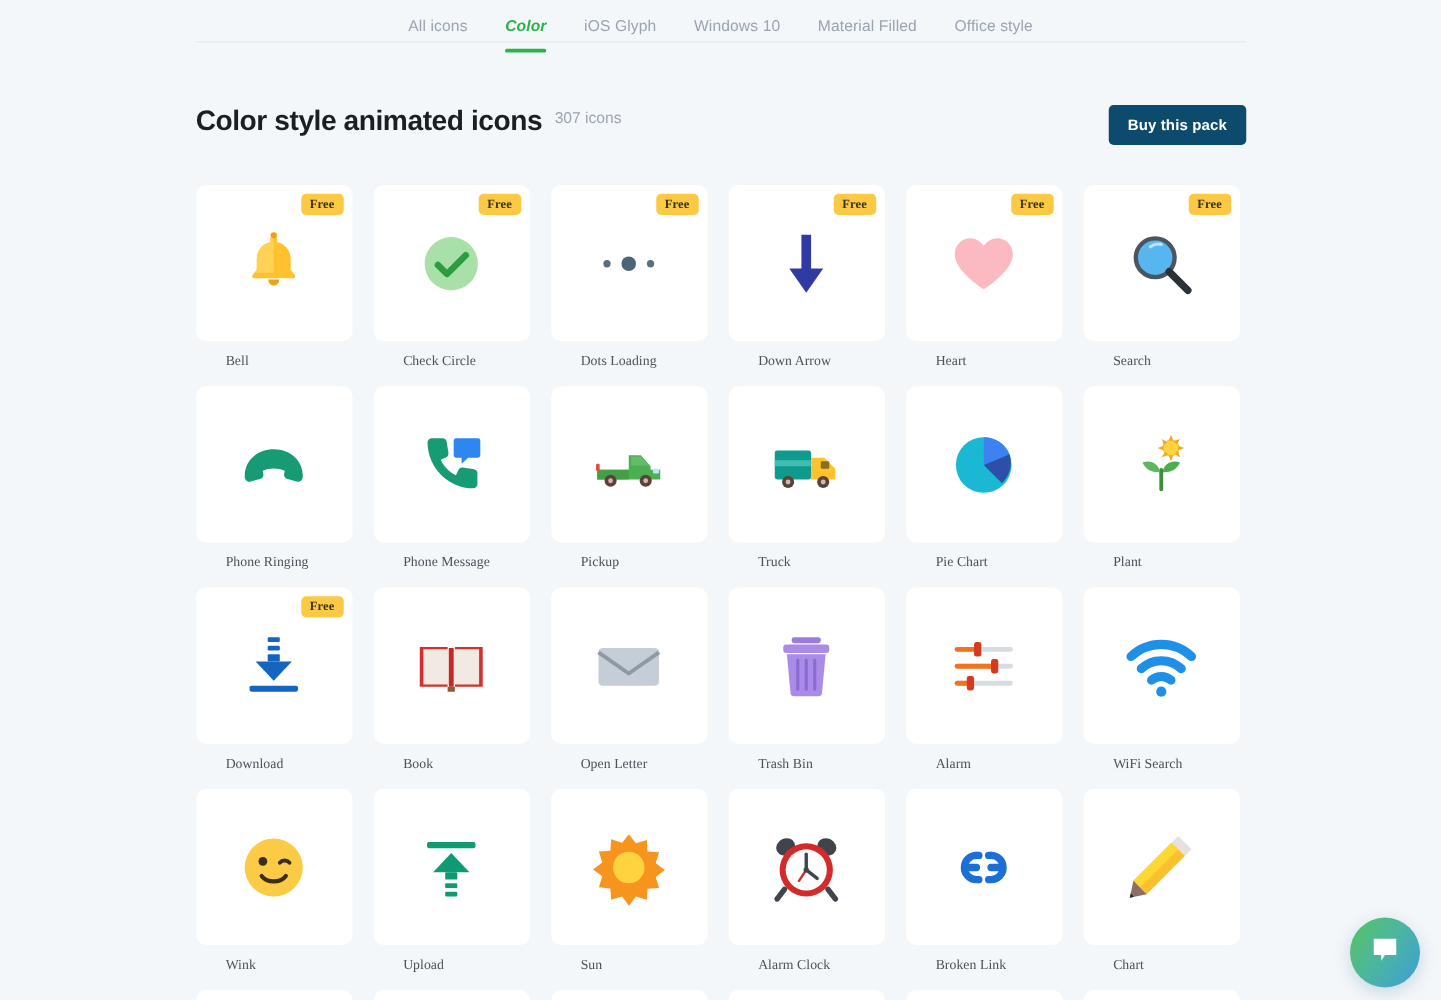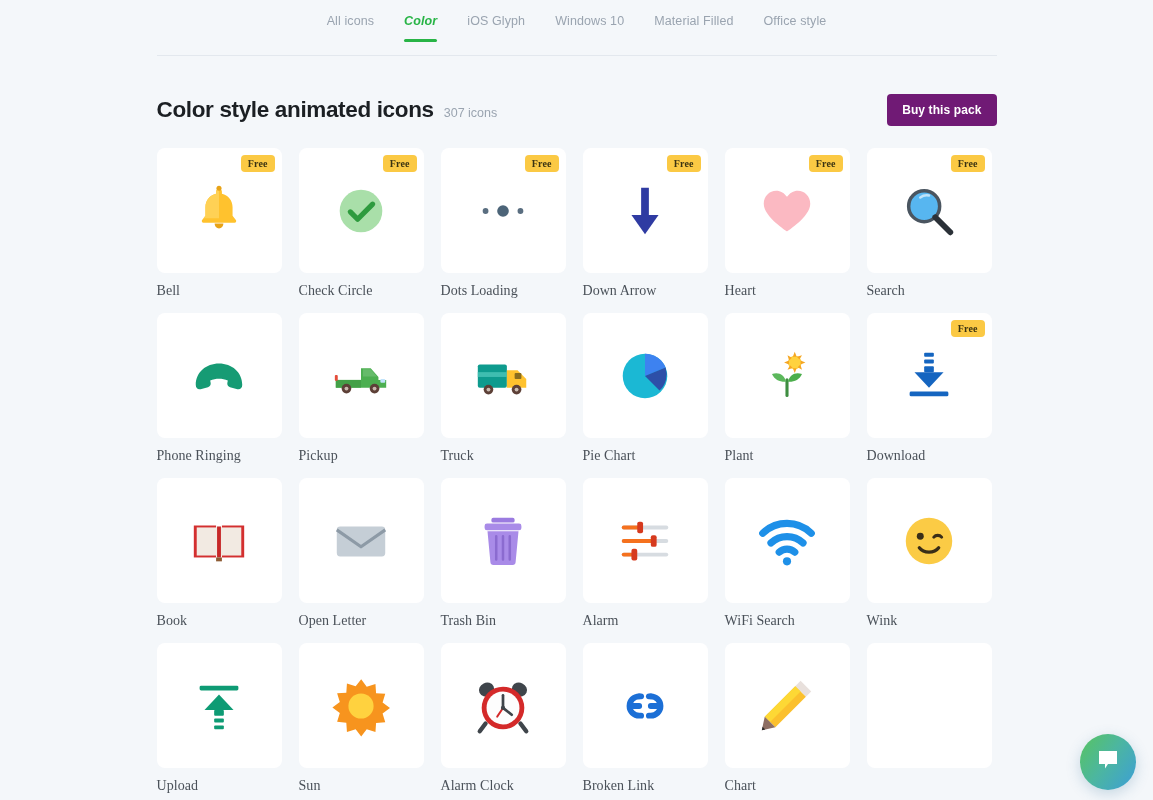--- a/index.html
+++ b/index.html
@@ -15,21 +15,21 @@
   .tabbar {
     width: 100%;
     height: 46px;
     display: flex;
     justify-content: center;
     align-items: flex-start;
     position: relative;
   }
   .tabbar-inner {
     width: 840px;
-    height: 56px;
+    height: 34px;
     display: flex;
     justify-content: center;
     align-items: flex-start;
     gap: 30px;
     border-bottom: 1px solid #e3e8ee;
     padding-top: 14px;
   }
   .tab {
     font-size: 12.5px;
     color: #9aa4b0;
@@ -48,40 +48,40 @@
     background: #28b446;
     border-radius: 2px;
   }
 
   
   .wrap { width: 840px; margin: 0 auto; position: relative; }
 
   
   .pack-header {
     display: flex;
-    align-items: center;
+    align-items: flex-start;
     height: 52px;
     margin-top: 38px;
   }
   .pack-title {
     font-size: 22.5px;
     font-weight: bold;
     color: #1b1f23;
     letter-spacing: -0.35px;
   }
   .pack-count {
     font-size: 12.5px;
     color: #9aa4b0;
     margin-left: 10px;
     position: relative;
     top: 3px;
   }
   .spacer { flex: 1; }
   .buy-btn {
-    background: #701a75;
+    background: #0c4a6e;
     color: #fff;
     font-size: 12px;
     font-weight: bold;
     border: none;
     border-radius: 4px;
     padding: 9px 15px;
     cursor: pointer;
     white-space: nowrap;
     letter-spacing: .1px;
     margin-left: 16px;
@@ -113,25 +113,26 @@
     color: #3a3312;
     font-size: 10px;
     font-weight: bold;
     border-radius: 4px;
     padding: 3px 7px;
     letter-spacing: .1px;
   }
   .icon-slot { width: 62px; height: 62px; display: flex; align-items: center; justify-content: center; }
   .icon-slot svg { width: 100%; height: 100%; display: block; }
   .cell-label {
-    font-size: 14px;
+    font-size: 11px;
     color: #4a5159;
     margin-top: 10px;
     letter-spacing: .05px;
     white-space: nowrap;
+    margin-left: 24px;
   }
 
   
   .chat-fab {
     position: absolute;
     right: 17px; bottom: 10px;
     width: 56px; height: 56px;
     border-radius: 50%;
     background: linear-gradient(125deg, #5dc466 0%, #49b femme 40%, #3d9fd6 100%);
     background: linear-gradient(125deg, #58c45f 0%, #4cb6a0 48%, #3c9ed8 100%);
@@ -246,20 +247,31 @@
               <path d="M8 41c0-13 10.7-22 24-22s24 9 24 22c0 3.4-2.2 5.3-5 4.6l-7.6-2c-2-.5-3.2-2.4-2.8-4.3l.5-2.6c-5.7-2.5-12.5-2.5-18.2 0l.5 2.6c.4 1.9-.8 3.8-2.8 4.3l-7.6 2C10.2 46.3 8 44.4 8 41z" fill="#169B74"></path>
             </svg>
           </div>
         </div>
         <div class="cell-label">Phone Ringing</div>
       </div>
       <div class="cell">
         <div class="card">
           <div class="icon-slot">
             <svg viewBox="0 0 64 64" xmlns="http://www.w3.org/2000/svg">
+              <path d="M16 10h9c1.6 0 3 1.2 3.2 2.8l1.5 9.3c.2 1.4-.5 2.8-1.8 3.4l-4.6 2.2c2.5 5.6 7 10.2 12.6 12.7l2.2-4.6c.6-1.3 2-2 3.4-1.8l9.3 1.5c1.6.3 2.8 1.6 2.8 3.2v9c0 2-1.6 3.6-3.6 3.6C29.7 51.3 12.7 34.3 12.4 13.6c0-2 1.6-3.6 3.6-3.6z" fill="#169B74"></path>
+              <path d="M36 10h18a2 2 0 0 1 2 2v12a2 2 0 0 1-2 2h-8l-5.5 5v-5H36a2 2 0 0 1-2-2V12a2 2 0 0 1 2-2z" fill="#2E86F0"></path>
+            </svg>
+          </div>
+        </div>
+        <div class="cell-label">Phone Message</div>
+      </div>
+      <div class="cell">
+        <div class="card">
+          <div class="icon-slot">
+            <svg viewBox="0 0 64 64" xmlns="http://www.w3.org/2000/svg">
               <path d="M6 36h26V24h10l8 9v3h8v8H6z" fill="#4CAF50"></path>
               <path d="M34 25h8l6.5 7.5H34z" fill="#66BB6A"></path>
               <path d="M6 36h26v8H6z" fill="#43A047"></path>
               <rect x="5" y="31" width="3" height="6" rx="1" fill="#E44D3A"></rect>
               <rect x="52" y="35" width="5" height="4" rx="1" fill="#BFE3FA"></rect>
               <circle cx="17" cy="45" r="5" fill="#5D4037"></circle>
               <circle cx="17" cy="45" r="2" fill="#C9B8AE"></circle>
               <circle cx="46" cy="45" r="5" fill="#5D4037"></circle>
               <circle cx="46" cy="45" r="2" fill="#C9B8AE"></circle>
             </svg>

